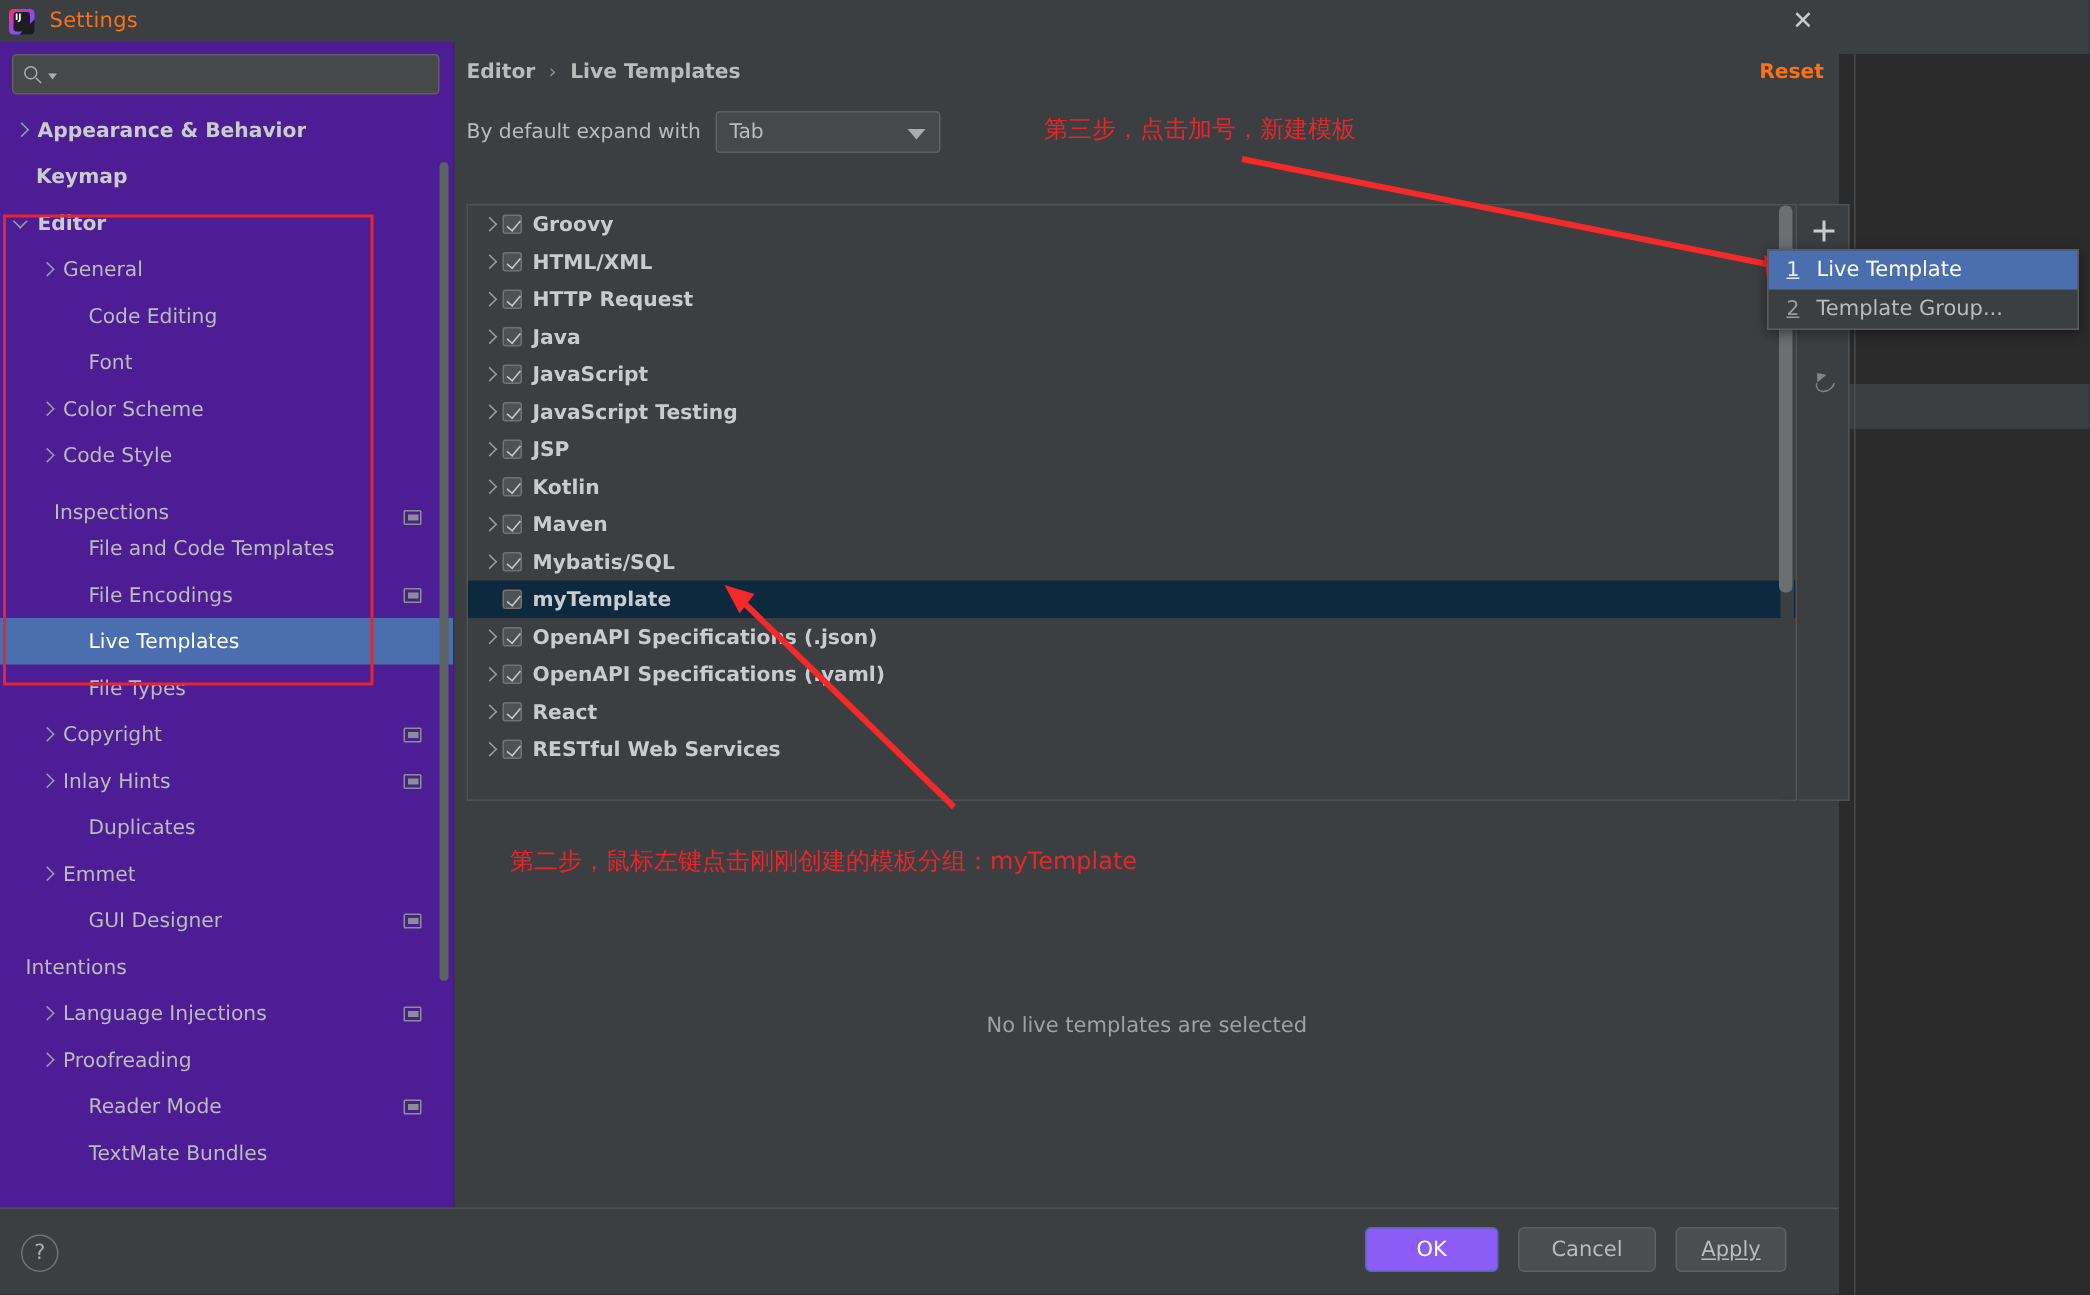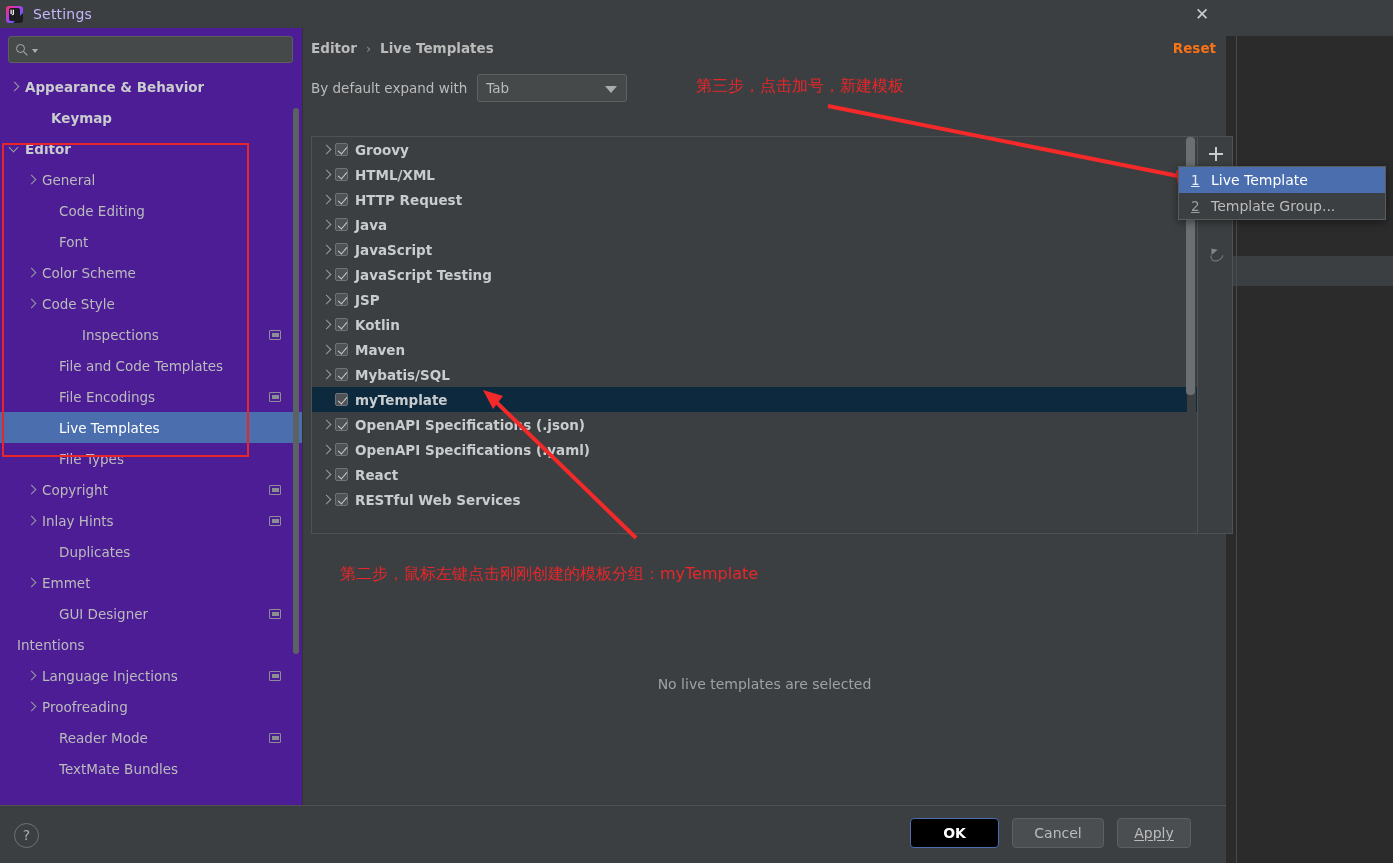--- a/index.html
+++ b/index.html
@@ -38,21 +38,21 @@
   }
   .ij-logo::after {
     content: ""; position: absolute; left: 3px; top: 2px; width: 11px; height: 13px;
     background: #1d1d21; border-radius: 2px;
   }
   .ij-logo::before {
     content: "IJ"; position: absolute; z-index: 2; left: 4px; top: 2px;
     font-size: 6px; color: #fff; font-family: "DejaVu Sans", sans-serif; font-weight: bold;
   }
   .title-text {
-    margin-left: 10px; font-size: 14px; color: #c4b5fd; letter-spacing: .2px;
+    margin-left: 10px; font-size: 14px; color: #f97316; letter-spacing: .2px;
   }
   .close-btn {
     position: absolute; right: 12px; top: 3px; width: 24px; height: 22px;
     color: #c8cbce; font-size: 17px; line-height: 22px; text-align: center; cursor: pointer;
   }
 
   
   .dlg-body { flex: 1; display: flex; min-height: 0; }
 
   
@@ -245,21 +245,21 @@
     position: absolute; left: 14px; top: 17px; width: 25px; height: 25px;
     border-radius: 50%; border: 1px solid #6e7375; color: #a9adb0;
     font-size: 14px; line-height: 23px; text-align: center; cursor: pointer;
   }
   .btn {
     position: absolute; top: 12px; height: 30px; border-radius: 4px;
     border: 1px solid #5e6060; background: #4a4e50; color: #bbbbbb;
     font-size: 14px; display: flex; align-items: center; justify-content: center;
     cursor: pointer; font-family: inherit;
   }
-  .btn.primary { background: #000000; border-color: #4b6eaf; color: #ffffff; font-weight: bold; }
+  .btn.primary { background: #8b5cf6; border-color: #4b6eaf; color: #ffffff; }
   .btn-ok { left: 910px; width: 89px; }
   .btn-cancel { left: 1012px; width: 92px; }
   .btn-apply { left: 1117px; width: 74px; }
   .btn-apply u { text-underline-offset: 2px; }
 
   
   .anno-text {
     position: absolute; color: #e8262a; font-size: 16px; z-index: 45;
     white-space: nowrap; font-family: "DejaVu Sans", "Liberation Sans", sans-serif;
   }
@@ -296,21 +296,21 @@
               </span>
             <span class="search-caret"></span>
             <input class="search-input" type="text" placeholder="" style="">
           </div>
         </div>
         <div class="tree" id="sidebar-tree">
             <div class="tree-row bold" style="padding-left: 8px;">
               <span class="tree-chev right"></span>
               <span class="tree-label">Appearance &amp; Behavior</span>
             </div>
-            <div class="tree-row bold" style="padding-left: 34px;">
+            <div class="tree-row bold" style="padding-left: 7px;">
               <span class="tree-chev "></span>
               <span class="tree-label">Keymap</span>
             </div>
             <div class="tree-row bold" style="padding-left: 8px;">
               <span class="tree-chev down"></span>
               <span class="tree-label">Editor</span>
             </div>
             <div class="tree-row" style="padding-left: 25px;">
               <span class="tree-chev right"></span>
               <span class="tree-label">General</span>
@@ -324,21 +324,21 @@
               <span class="tree-label">Font</span>
             </div>
             <div class="tree-row" style="padding-left: 25px;">
               <span class="tree-chev right"></span>
               <span class="tree-label">Color Scheme</span>
             </div>
             <div class="tree-row" style="padding-left: 25px;">
               <span class="tree-chev right"></span>
               <span class="tree-label">Code Style</span>
             </div>
-            <div class="tree-row" style="padding-left: 65px;">
+            <div class="tree-row" style="padding-left: 19px; align-items: flex-end;">
               <span class="tree-chev "></span>
               <span class="tree-label">Inspections</span>
               <span class="tree-badge"></span>
             </div>
             <div class="tree-row" style="padding-left: 42px;">
               <span class="tree-chev "></span>
               <span class="tree-label">File and Code Templates</span>
             </div>
             <div class="tree-row" style="padding-left: 42px;">
               <span class="tree-chev "></span>

